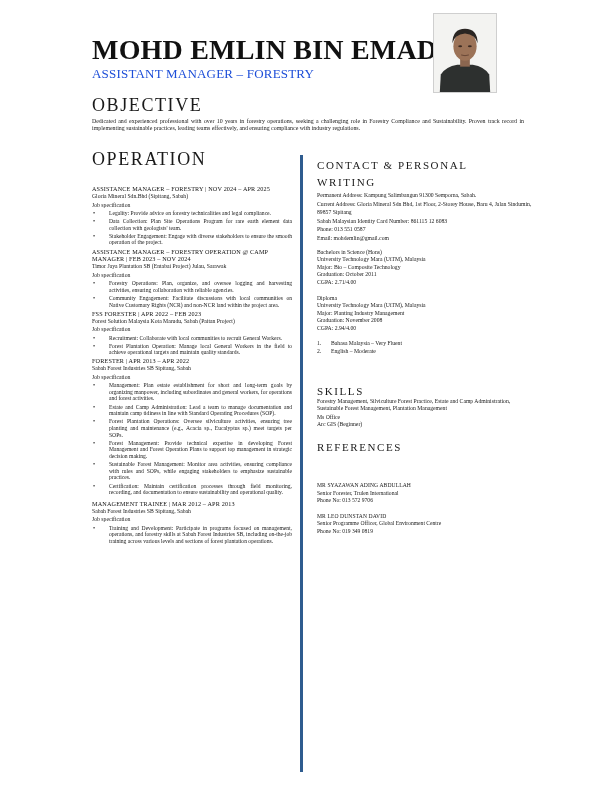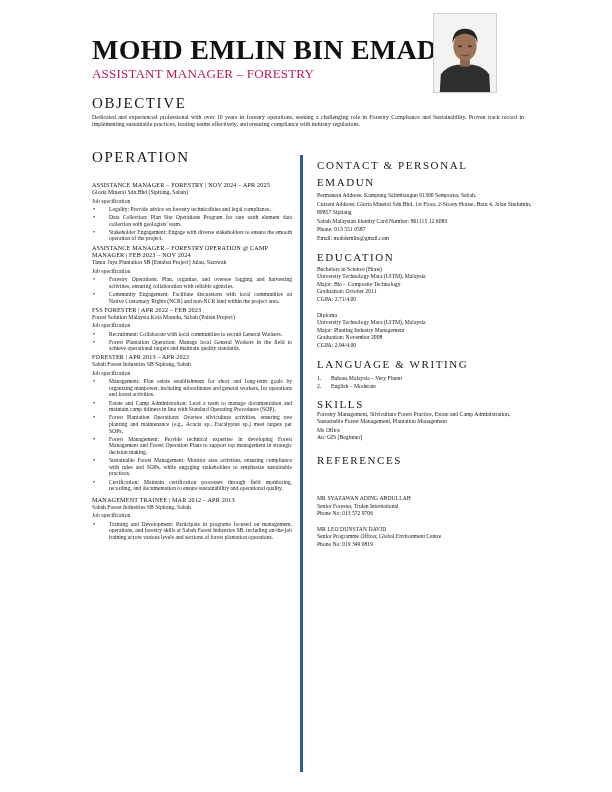--- a/index.html
+++ b/index.html
@@ -1,24 +1,24 @@
 <!DOCTYPE html>
 <html><head>
   <meta charset="utf-8">
   <style>
     * { margin: 0; padding: 0; box-sizing: border-box; }
     html, body { width: 612px; height: 792px; background: #ffffff; overflow: hidden; }
     body { position: relative; font-family: "Liberation Serif", serif; color: #1a1a1a; }
 
     .name { position: absolute; left: 92px; top: 34px; font-size: 28px; font-weight: bold; letter-spacing: 0.2px; color: #111; white-space: nowrap; }
-    .jobtitle { position: absolute; left: 92px; top: 66px; font-size: 13px; color: #be185d; letter-spacing: 0.2px; white-space: nowrap; }
+    .jobtitle { position: absolute; left: 92px; top: 66px; font-size: 13px; color: #1d4ed8; letter-spacing: 0.2px; white-space: nowrap; }
     .photo { position: absolute; left: 433px; top: 13px; width: 64px; height: 80px; background: #f4f4f2; border: 1px solid #cfcfcf; overflow: hidden; }
     .photo svg { display: block; width: 100%; height: 100%; }
 
-    .section-h { font-size: 15px; letter-spacing: 1.6px; color: #1a1a1a; font-weight: normal; }
+    .section-h { font-size: 18px; letter-spacing: 1.6px; color: #1a1a1a; font-weight: normal; }
 
     .objective { position: absolute; left: 92px; top: 95px; width: 432px; }
     .objective .section-h { margin-bottom: 2px; }
     .objective p { font-size: 5.9px; line-height: 7.4px; text-align: justify; }
 
     .left { position: absolute; left: 92px; top: 149px; width: 200px; }
     .left .section-h { margin-bottom: 15px; }
     .job { margin-bottom: 1px; }
     .job-title { font-size: 6.2px; line-height: 7.8px; color: #111; letter-spacing: 0.15px; }
     .job-company { font-size: 5.7px; line-height: 7.8px; }
@@ -122,58 +122,56 @@
     </ul>
   </div>
 </div>
 
 <div class="divider"></div>
 
 <div class="right">
 
   <div>
     <div class="section-h">CONTACT &amp; PERSONAL</div>
-    <div class="section-h">EMADUN</div>
+    <div class="section-h">WRITING</div>
     <div class="block">
       <div>Permanent Address: Kampung Salimbangun 91300 Semporna, Sabah.</div>
       <div>Current Address: Gloria Mineral Sdn Bhd, 1st Floor, 2-Storey House, Baru 4, Jalan Sindumin, 89857 Sipitang</div>
       <div>Sabah Malaysian Identity Card Number: 861115 12 6083</div>
       <div>Phone: 013 551 0587</div>
       <div>Email: mohdemlin@gmail.com</div>
     </div>
   </div>
 
   <div class="sec">
-    <div class="section-h">EDUCATION</div>
     <div class="block tight edu-item">
       <div>Bachelors in Science (Hons)</div>
       <div>University Technology Mara (UiTM), Malaysia</div>
       <div>Major: Bio – Composite Technology</div>
       <div>Graduation: October 2011</div>
       <div>CGPA: 2.71/4.00</div>
     </div>
     <div class="block tight">
       <div>Diploma</div>
       <div>University Technology Mara (UiTM), Malaysia</div>
       <div>Major: Planting Industry Management</div>
       <div>Graduation: November 2008</div>
       <div>CGPA: 2.94/4.00</div>
     </div>
   </div>
 
   <div class="sec">
-    <div class="section-h">LANGUAGE &amp; WRITING</div>
     <ul class="numlist">
       <li><span class="num">1.</span><span>Bahasa Malaysia – Very Fluent</span></li>
       <li><span class="num">2.</span><span>English – Moderate</span></li>
     </ul>
   </div>
 
 
-  <div class="sec" style="margin-top:6px;">
+  <div class="sec" style="margin-top:28px;">
     <div class="section-h" style="line-height:14px;">SKILLS</div>
     <div class="block tight">
       <div>Forestry Management, Silviculture Forest Practice, Estate and Camp Administration, Sustainable Forest Management, Plantation Management</div>
       <div style="margin-top:1px;">Ms Office</div>
       <div>Arc GIS (Beginner)</div>
     </div>
   </div>
 
   <div class="sec" style="margin-top:10px;">
     <div class="section-h" style="margin-bottom:26px;">REFERENCES</div>

